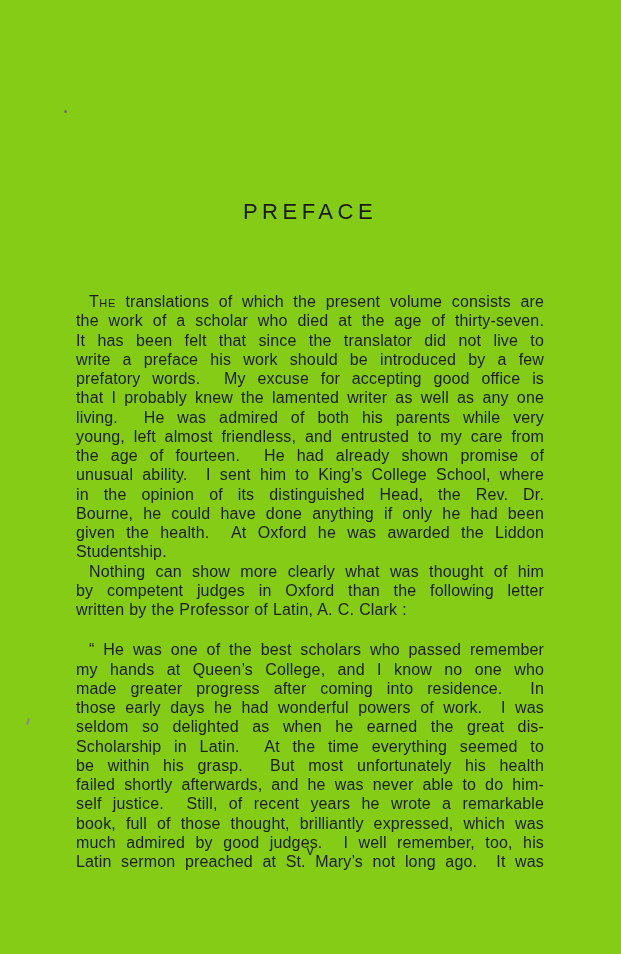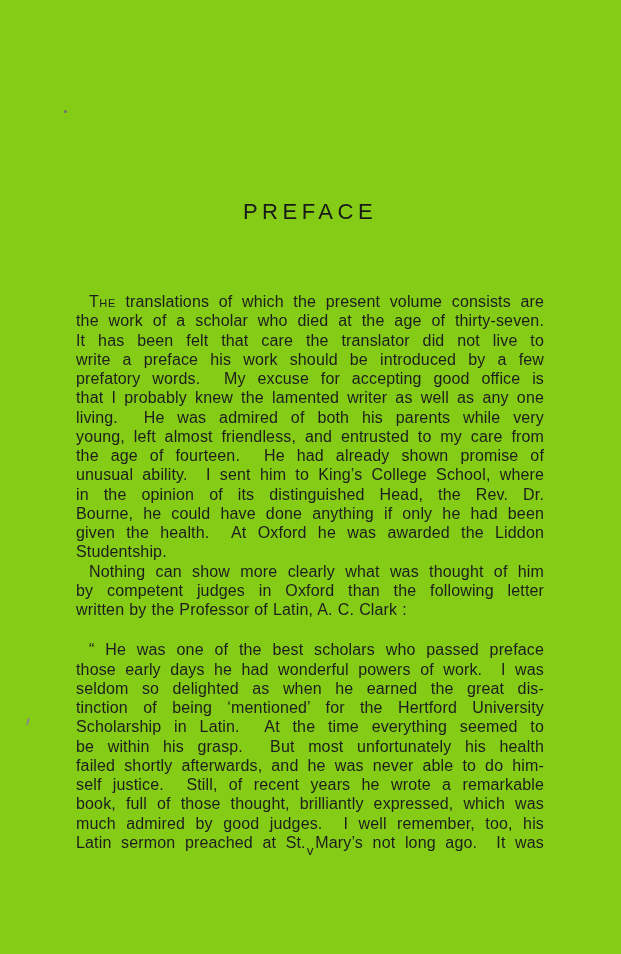--- a/index.html
+++ b/index.html
@@ -83,43 +83,44 @@
 <div class="page">
   <div class="speck speck-dot"></div>
   <div class="speck speck-tick"></div>
 
   <h1 class="title">PREFACE</h1>
 
   <div class="body-block">
     <div class="para">
         <div class="line indent"><span class="sc-word">The</span> translations of which the present volume consists are</div>
         <div class="line">the work of a scholar who died at the age of thirty-seven.</div>
-        <div class="line">It has been felt that care the translator did not live to</div>
+        <div class="line">It has been felt that since the translator did not live to</div>
         <div class="line">write a preface his work should be introduced by a few</div>
         <div class="line">prefatory words.  My excuse for accepting good office is</div>
         <div class="line">that I probably knew the lamented writer as well as any one</div>
         <div class="line">living.  He was admired of both his parents while very</div>
         <div class="line">young, left almost friendless, and entrusted to my care from</div>
         <div class="line">the age of fourteen.  He had already shown promise of</div>
         <div class="line">unusual ability.  I sent him to King’s College School, where</div>
         <div class="line">in the opinion of its distinguished Head, the Rev. Dr.</div>
         <div class="line">Bourne, he could have done anything if only he had been</div>
         <div class="line">given the health.  At Oxford he was awarded the Liddon</div>
         <div class="line flush-left">Studentship.</div>
       </div>
     <div class="para">
         <div class="line indent">Nothing can show more clearly what was thought of him</div>
         <div class="line">by competent judges in Oxford than the following letter</div>
         <div class="line flush-left">written by the Professor of Latin, A. C. Clark :</div>
       </div>
     <div class="para quote">
-        <div class="line indent">“ He was one of the best scholars who passed preface</div>
+        <div class="line indent">“ He was one of the best scholars who passed remember</div>
+        <div class="line">my hands at Queen’s College, and I know no one who</div>
+        <div class="line">made greater progress after coming into residence.  In</div>
         <div class="line">those early days he had wonderful powers of work.  I was</div>
         <div class="line">seldom so delighted as when he earned the great dis-</div>
-        <div class="line">tinction of being ‘mentioned’ for the Hertford University</div>
         <div class="line">Scholarship in Latin.  At the time everything seemed to</div>
         <div class="line">be within his grasp.  But most unfortunately his health</div>
         <div class="line">failed shortly afterwards, and he was never able to do him-</div>
         <div class="line">self justice.  Still, of recent years he wrote a remarkable</div>
         <div class="line">book, full of those thought, brilliantly expressed, which was</div>
         <div class="line">much admired by good judges.  I well remember, too, his</div>
         <div class="line">Latin sermon preached at St. Mary’s not long ago.  It was</div>
       </div>
   </div>
 

